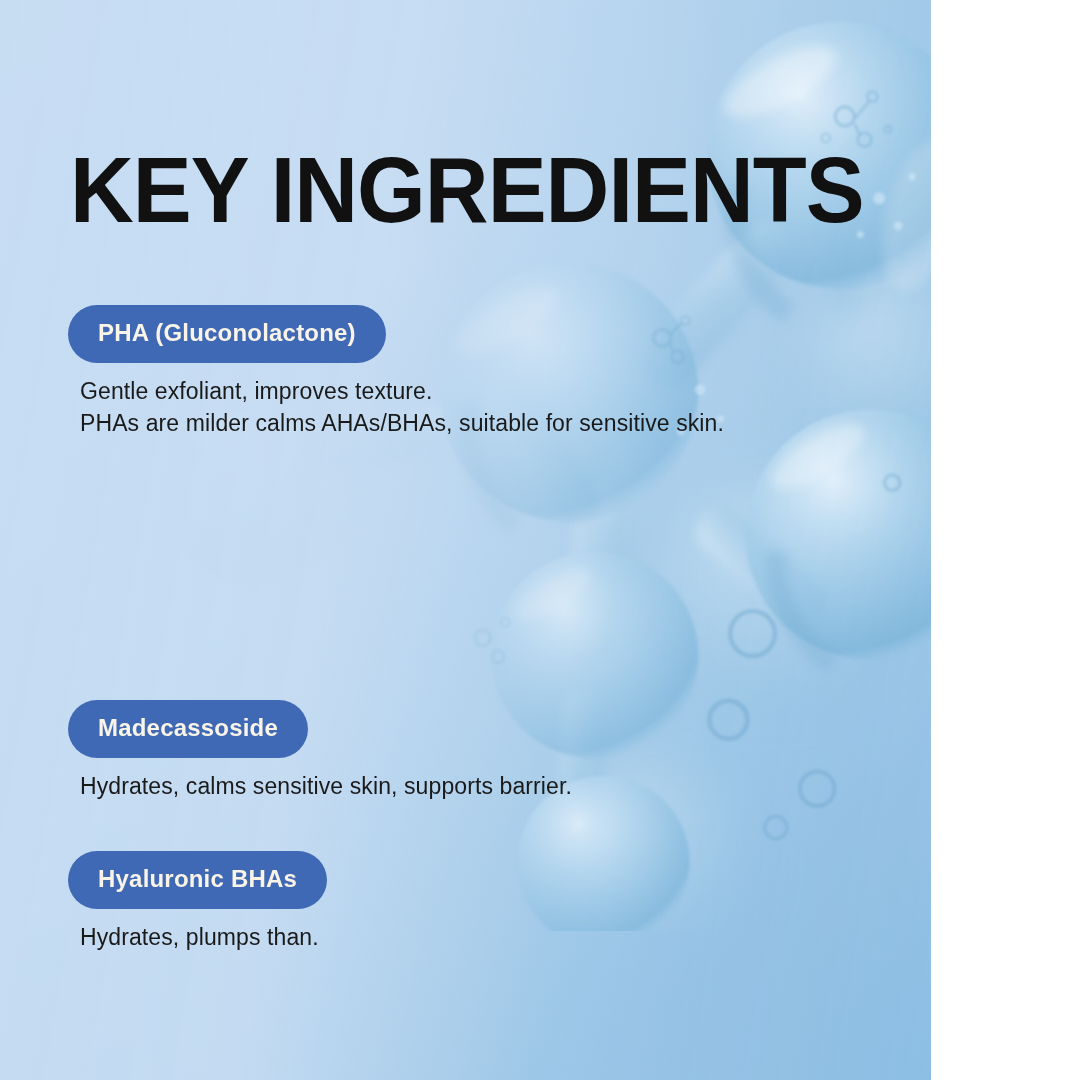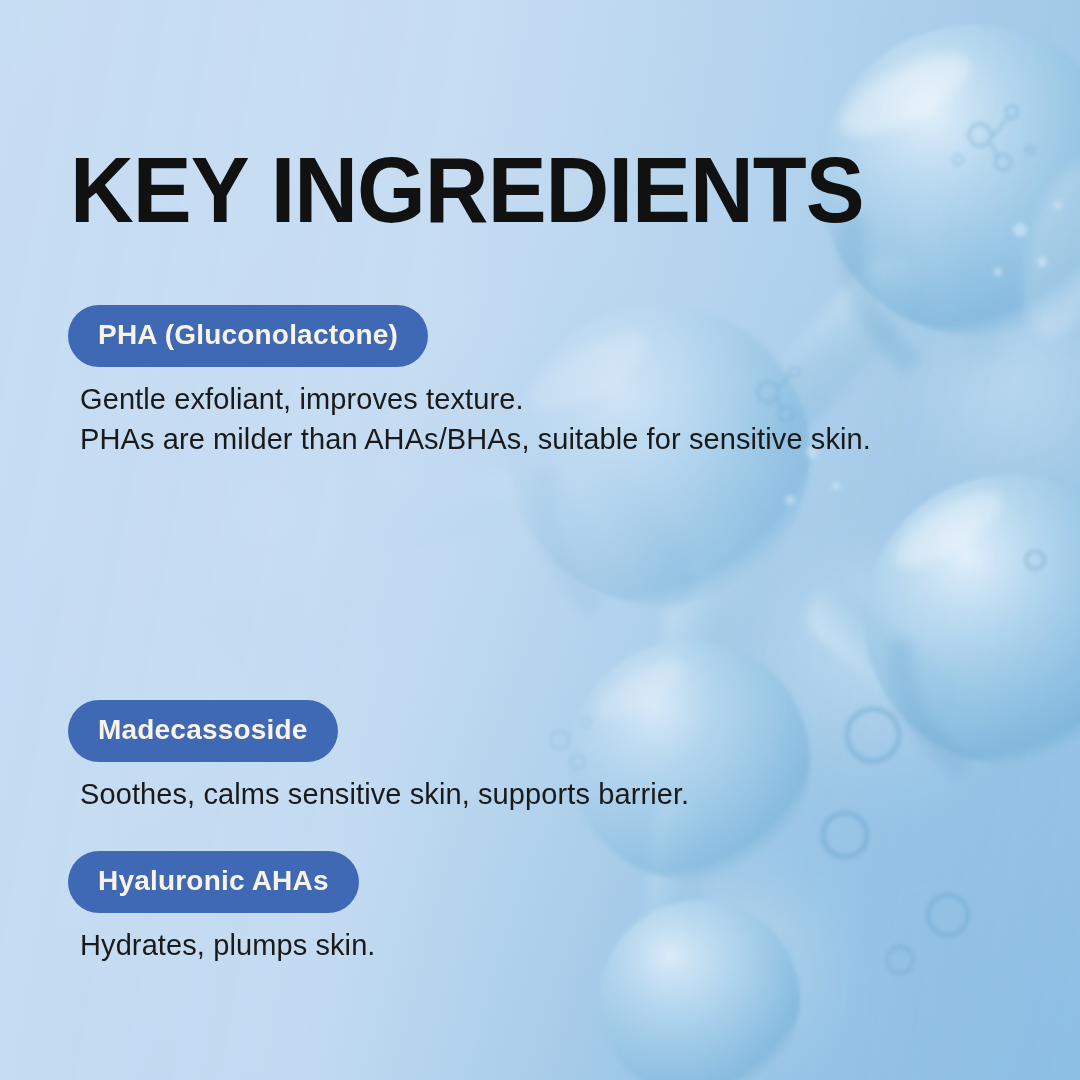--- a/index.html
+++ b/index.html
@@ -5,21 +5,21 @@
   * { margin:0; padding:0; box-sizing:border-box; }
 
   html, body {
     width:1080px; height:1080px;
     overflow:hidden;
     font-family:"Liberation Sans", sans-serif;
   }
 
   #poster{
     position:relative;
-    width:1080px; height:1080px;
+    width:931px; height:1080px;
     background:#0f766e;
     overflow:hidden;
   }
 
   
   .bg-layer{ position:absolute; inset:0; }
 
   .bg-base{
     background:
       radial-gradient(120% 110% at 4% 2%,  #CBE0F4 0%, #C3DBF2 26%, #B4D3EE 55%, #A2CAE8 80%, #9AC5E6 100%);
@@ -62,34 +62,34 @@
   }
 
   .list{ position:absolute; left:0; top:0; width:1080px; }
 
   .item{ position:absolute; left:68px; }
 
   .pill{
     display:inline-block;
     background:#3F69B5;
     color:#F9F4E7;
-    font-size:28px;
+    font-size:24px;
     font-weight:700;
     letter-spacing:.2px;
     line-height:1;
     padding:16px 30px 18px 30px;
     border-radius:36px;
     white-space:nowrap;
   }
 
   .desc{
     margin-top:13px;
     margin-left:12px;
     color:#1A1A1A;
-    font-size:29px;
+    font-size:23px;
     font-weight:400;
     line-height:1.37;
     letter-spacing:.1px;
     white-space:nowrap;
   }
   .desc .line{ display:block; }
 
   
   .item-0{ top:305px; }
   .item-1{ top:522px; }
@@ -222,36 +222,36 @@
   <div class="content">
 
     <div class="title">KEY INGREDIENTS</div>
 
     <div class="list">
 
       <div class="item item-0">
         <div class="pill">PHA (Gluconolactone)</div>
         <div class="desc">
           <span class="line">Gentle exfoliant, improves texture.</span>
-          <span class="line">PHAs are milder than AHAs/BHAs, suitable for sensitive skin.</span>
+          <span class="line">PHAs are milder calms AHAs/BHAs, suitable for sensitive skin.</span>
         </div>
       </div>
 
       <div class="item item-1">
       </div>
 
       <div class="item item-2">
         <div class="pill">Madecassoside</div>
         <div class="desc">
-          <span class="line">Soothes, calms sensitive skin, supports barrier.</span>
+          <span class="line">Hydrates, calms sensitive skin, supports barrier.</span>
         </div>
       </div>
 
       <div class="item item-3">
-        <div class="pill">Hyaluronic AHAs</div>
+        <div class="pill">Hyaluronic BHAs</div>
         <div class="desc">
-          <span class="line">Hydrates, plumps skin.</span>
+          <span class="line">Hydrates, plumps than.</span>
         </div>
       </div>
 
     </div>
   </div>
 </div>
 
 </body></html>

